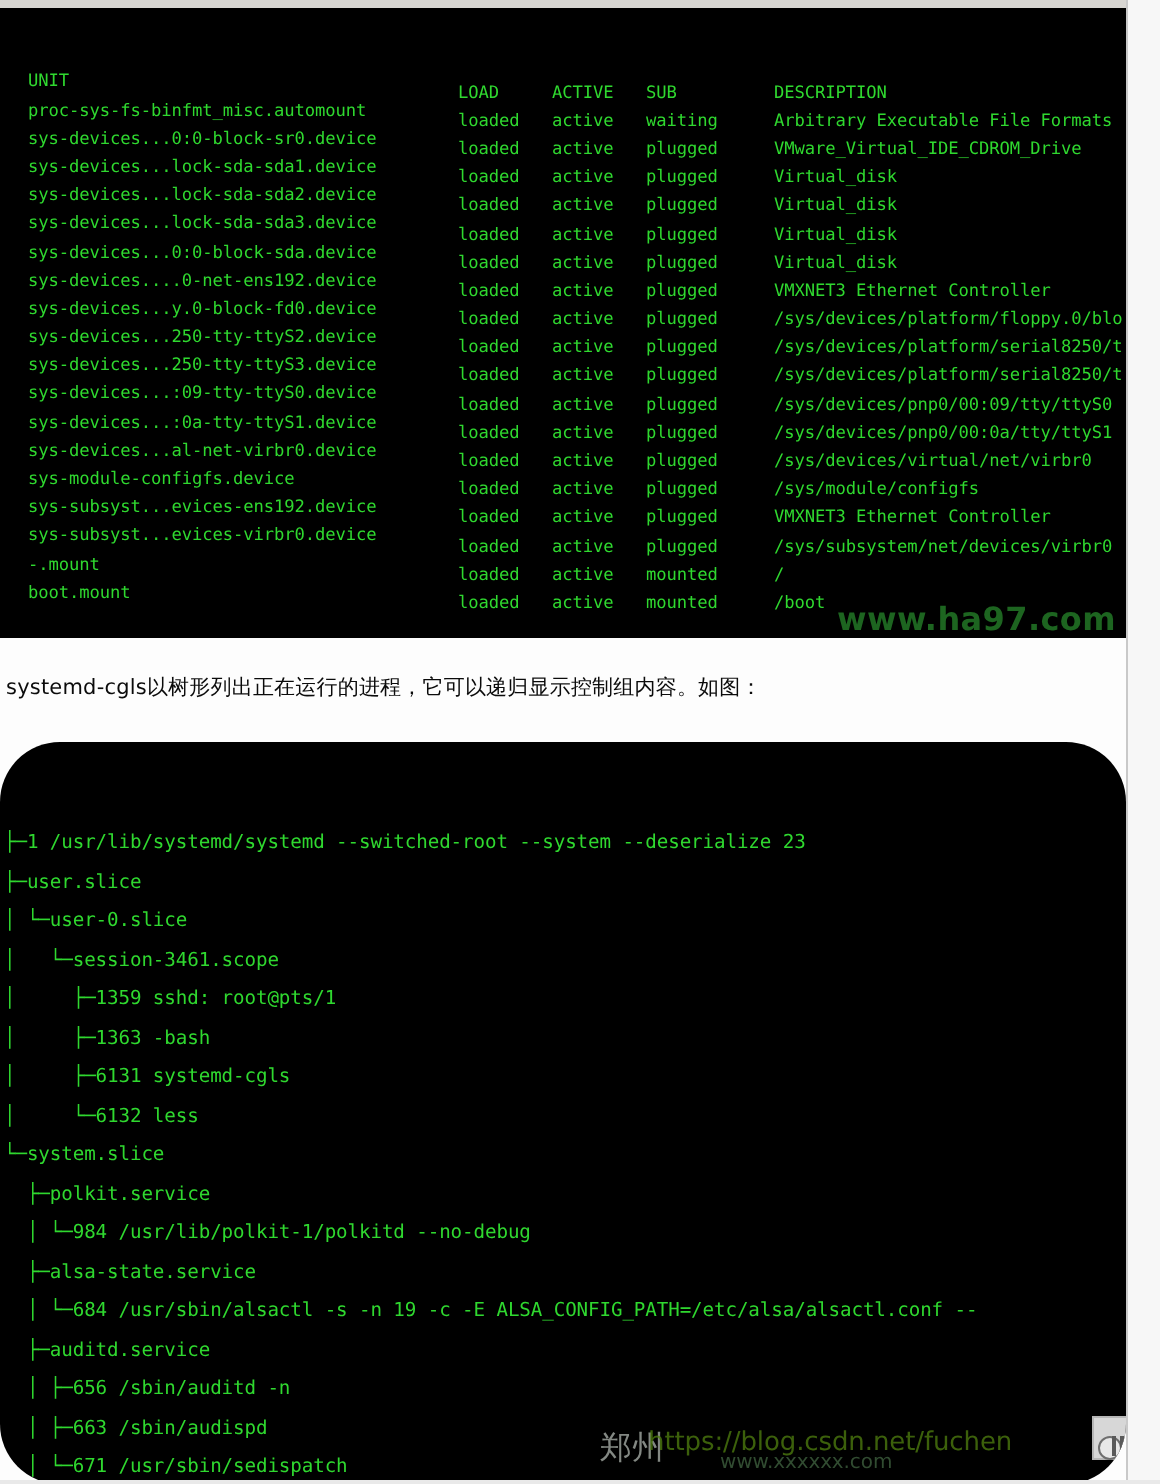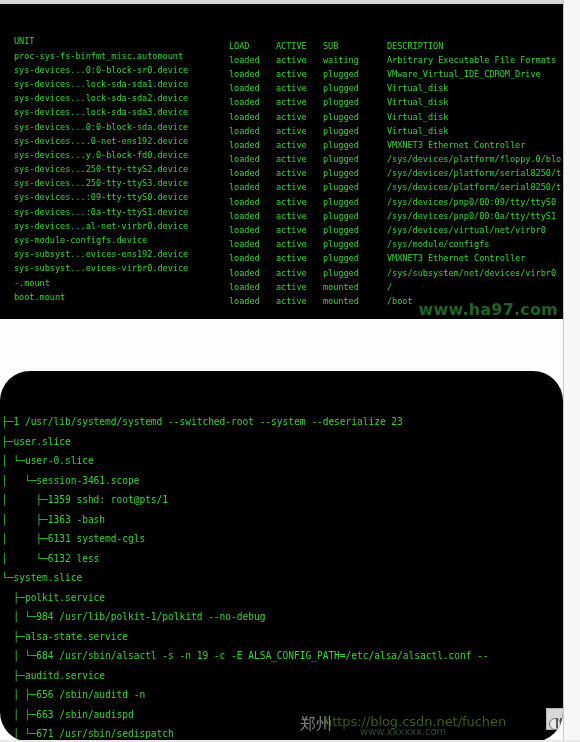--- a/index.html
+++ b/index.html
@@ -192,20 +192,21 @@
 
   <div class="top-strip"></div>
   <div class="gutter-top"></div>
   <div class="right-gutter"></div>
 
   <div class="term term-1">
     <div id="systemctl-body"><span class="row"><span class="c-unit">UNIT</span><span class="c-load">LOAD</span><span class="c-active">ACTIVE</span><span class="c-sub">SUB</span><span class="c-desc">DESCRIPTION</span></span><span class="row"><span class="c-unit">proc-sys-fs-binfmt_misc.automount</span><span class="c-load">loaded</span><span class="c-active">active</span><span class="c-sub">waiting</span><span class="c-desc">Arbitrary Executable File Formats</span></span><span class="row"><span class="c-unit">sys-devices...0:0-block-sr0.device</span><span class="c-load">loaded</span><span class="c-active">active</span><span class="c-sub">plugged</span><span class="c-desc">VMware_Virtual_IDE_CDROM_Drive</span></span><span class="row"><span class="c-unit">sys-devices...lock-sda-sda1.device</span><span class="c-load">loaded</span><span class="c-active">active</span><span class="c-sub">plugged</span><span class="c-desc">Virtual_disk</span></span><span class="row"><span class="c-unit">sys-devices...lock-sda-sda2.device</span><span class="c-load">loaded</span><span class="c-active">active</span><span class="c-sub">plugged</span><span class="c-desc">Virtual_disk</span></span><span class="row"><span class="c-unit">sys-devices...lock-sda-sda3.device</span><span class="c-load">loaded</span><span class="c-active">active</span><span class="c-sub">plugged</span><span class="c-desc">Virtual_disk</span></span><span class="row"><span class="c-unit">sys-devices...0:0-block-sda.device</span><span class="c-load">loaded</span><span class="c-active">active</span><span class="c-sub">plugged</span><span class="c-desc">Virtual_disk</span></span><span class="row"><span class="c-unit">sys-devices....0-net-ens192.device</span><span class="c-load">loaded</span><span class="c-active">active</span><span class="c-sub">plugged</span><span class="c-desc">VMXNET3 Ethernet Controller</span></span><span class="row"><span class="c-unit">sys-devices...y.0-block-fd0.device</span><span class="c-load">loaded</span><span class="c-active">active</span><span class="c-sub">plugged</span><span class="c-desc">/sys/devices/platform/floppy.0/blo</span></span><span class="row"><span class="c-unit">sys-devices...250-tty-ttyS2.device</span><span class="c-load">loaded</span><span class="c-active">active</span><span class="c-sub">plugged</span><span class="c-desc">/sys/devices/platform/serial8250/t</span></span><span class="row"><span class="c-unit">sys-devices...250-tty-ttyS3.device</span><span class="c-load">loaded</span><span class="c-active">active</span><span class="c-sub">plugged</span><span class="c-desc">/sys/devices/platform/serial8250/t</span></span><span class="row"><span class="c-unit">sys-devices...:09-tty-ttyS0.device</span><span class="c-load">loaded</span><span class="c-active">active</span><span class="c-sub">plugged</span><span class="c-desc">/sys/devices/pnp0/00:09/tty/ttyS0</span></span><span class="row"><span class="c-unit">sys-devices...:0a-tty-ttyS1.device</span><span class="c-load">loaded</span><span class="c-active">active</span><span class="c-sub">plugged</span><span class="c-desc">/sys/devices/pnp0/00:0a/tty/ttyS1</span></span><span class="row"><span class="c-unit">sys-devices...al-net-virbr0.device</span><span class="c-load">loaded</span><span class="c-active">active</span><span class="c-sub">plugged</span><span class="c-desc">/sys/devices/virtual/net/virbr0</span></span><span class="row"><span class="c-unit">sys-module-configfs.device</span><span class="c-load">loaded</span><span class="c-active">active</span><span class="c-sub">plugged</span><span class="c-desc">/sys/module/configfs</span></span><span class="row"><span class="c-unit">sys-subsyst...evices-ens192.device</span><span class="c-load">loaded</span><span class="c-active">active</span><span class="c-sub">plugged</span><span class="c-desc">VMXNET3 Ethernet Controller</span></span><span class="row"><span class="c-unit">sys-subsyst...evices-virbr0.device</span><span class="c-load">loaded</span><span class="c-active">active</span><span class="c-sub">plugged</span><span class="c-desc">/sys/subsystem/net/devices/virbr0</span></span><span class="row"><span class="c-unit">-.mount</span><span class="c-load">loaded</span><span class="c-active">active</span><span class="c-sub">mounted</span><span class="c-desc">/</span></span><span class="row"><span class="c-unit">boot.mount</span><span class="c-load">loaded</span><span class="c-active">active</span><span class="c-sub">mounted</span><span class="c-desc">/boot</span></span></div>
     <div class="wm-ha97">www.ha97.com</div>
   </div>
 
+  <div class="caption">systemd-cgls以树形列出正在运行的进程，它可以递归显示控制组内容。如图：</div>
 
   <div class="term term-2">
     <div id="cgls-body"><span class="tree-line">├─1 /usr/lib/systemd/systemd --switched-root --system --deserialize 23</span><span class="tree-line">├─user.slice</span><span class="tree-line">│ └─user-0.slice</span><span class="tree-line">│   └─session-3461.scope</span><span class="tree-line">│     ├─1359 sshd: root@pts/1</span><span class="tree-line">│     ├─1363 -bash</span><span class="tree-line">│     ├─6131 systemd-cgls</span><span class="tree-line">│     └─6132 less</span><span class="tree-line">└─system.slice</span><span class="tree-line">  ├─polkit.service</span><span class="tree-line">  │ └─984 /usr/lib/polkit-1/polkitd --no-debug</span><span class="tree-line">  ├─alsa-state.service</span><span class="tree-line">  │ └─684 /usr/sbin/alsactl -s -n 19 -c -E ALSA_CONFIG_PATH=/etc/alsa/alsactl.conf --</span><span class="tree-line">  ├─auditd.service</span><span class="tree-line">  │ ├─656 /sbin/auditd -n</span><span class="tree-line">  │ ├─663 /sbin/audispd</span><span class="tree-line">  │ └─671 /usr/sbin/sedispatch</span></div>
 
     <div class="wm-bottom">
       <span class="wm-cn">郑州</span>
       <span class="wm-url">https://blog.csdn.net/fuchen</span>
       <span class="wm-faint">www.xxxxxx.com</span>
       <span class="wm-badge">
         <span class="dot"></span>

